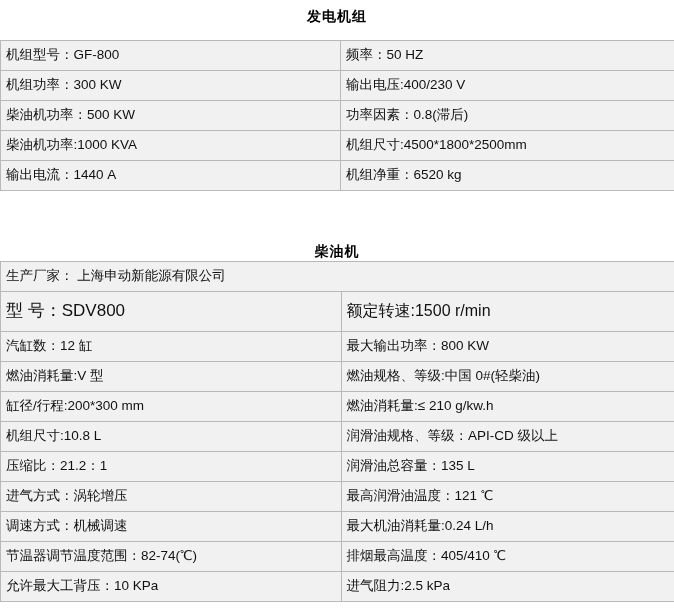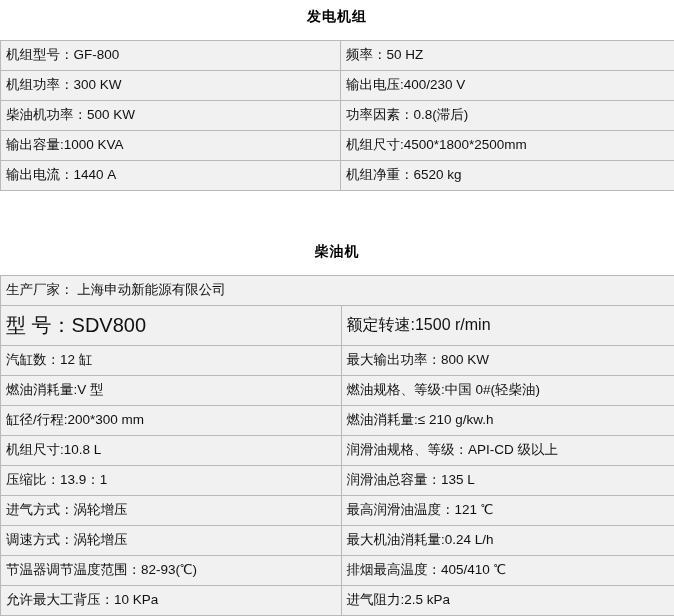--- a/index.html
+++ b/index.html
@@ -24,21 +24,20 @@
     font-weight: bold;
     color: #000;
     letter-spacing: 1px;
   }
   #title-genset {
     margin-top: 8px;
     margin-bottom: 14px;
   }
   #title-diesel {
     margin-top: 52px;
-    margin-bottom: 14px;
   }
   table.spec {
     width: 672px;
     border-collapse: collapse;
     table-layout: fixed;
     background: #f1f1f1;
     margin: 0 auto;
   }
   table.spec td {
     border: 1px solid #b9b9b9;
@@ -55,21 +54,21 @@
   table.spec td.col-right { width: 341px; }
   table.spec td.full { width: 670px; }
   table.spec tr.tall td {
     height: 30px;
     font-size: 16px;
   }
   table.spec tr.row-normal td {
     height: 20px;
   }
   .model-big {
-    font-size: 20px;
+    font-size: 17px;
   }
 </style>
 </head>
 <body>
 
 <div class="page">
 
   <div class="section-title" id="title-genset">发电机组</div>
 
   <table class="spec">
@@ -80,21 +79,21 @@
       </tr>
       <tr class="row-normal">
         <td class="col-left">机组功率：300 KW</td>
         <td class="col-right">输出电压:400/230 V</td>
       </tr>
       <tr class="row-normal">
         <td class="col-left">柴油机功率：500 KW</td>
         <td class="col-right">功率因素：0.8(滞后)</td>
       </tr>
       <tr class="row-normal">
-        <td class="col-left">输出容量:1000 KVA</td>
+        <td class="col-left">柴油机功率:1000 KVA</td>
         <td class="col-right">机组尺寸:4500*1800*2500mm</td>
       </tr>
       <tr class="row-normal">
         <td class="col-left">输出电流：1440 A</td>
         <td class="col-right">机组净重：6520 kg</td>
       </tr>
     </tbody>
   </table>
 
   <div class="section-title" id="title-diesel">柴油机</div>
@@ -118,33 +117,33 @@
       </tr>
       <tr class="row-normal">
         <td class="col-left">缸径/行程:200*300 mm</td>
         <td class="col-right">燃油消耗量:≤ 210 g/kw.h</td>
       </tr>
       <tr class="row-normal">
         <td class="col-left">机组尺寸:10.8 L</td>
         <td class="col-right">润滑油规格、等级：API-CD 级以上</td>
       </tr>
       <tr class="row-normal">
-        <td class="col-left">压缩比：13.9：1</td>
+        <td class="col-left">压缩比：21.2：1</td>
         <td class="col-right">润滑油总容量：135 L</td>
       </tr>
       <tr class="row-normal">
         <td class="col-left">进气方式：涡轮增压</td>
         <td class="col-right">最高润滑油温度：121 ℃</td>
       </tr>
       <tr class="row-normal">
-        <td class="col-left">调速方式：涡轮增压</td>
+        <td class="col-left">调速方式：机械调速</td>
         <td class="col-right">最大机油消耗量:0.24 L/h</td>
       </tr>
       <tr class="row-normal">
-        <td class="col-left">节温器调节温度范围：82-93(℃)</td>
+        <td class="col-left">节温器调节温度范围：82-74(℃)</td>
         <td class="col-right">排烟最高温度：405/410 ℃</td>
       </tr>
       <tr class="row-normal">
         <td class="col-left">允许最大工背压：10 KPa</td>
         <td class="col-right">进气阻力:2.5 kPa</td>
       </tr>
 
     </tbody>
   </table>
 

